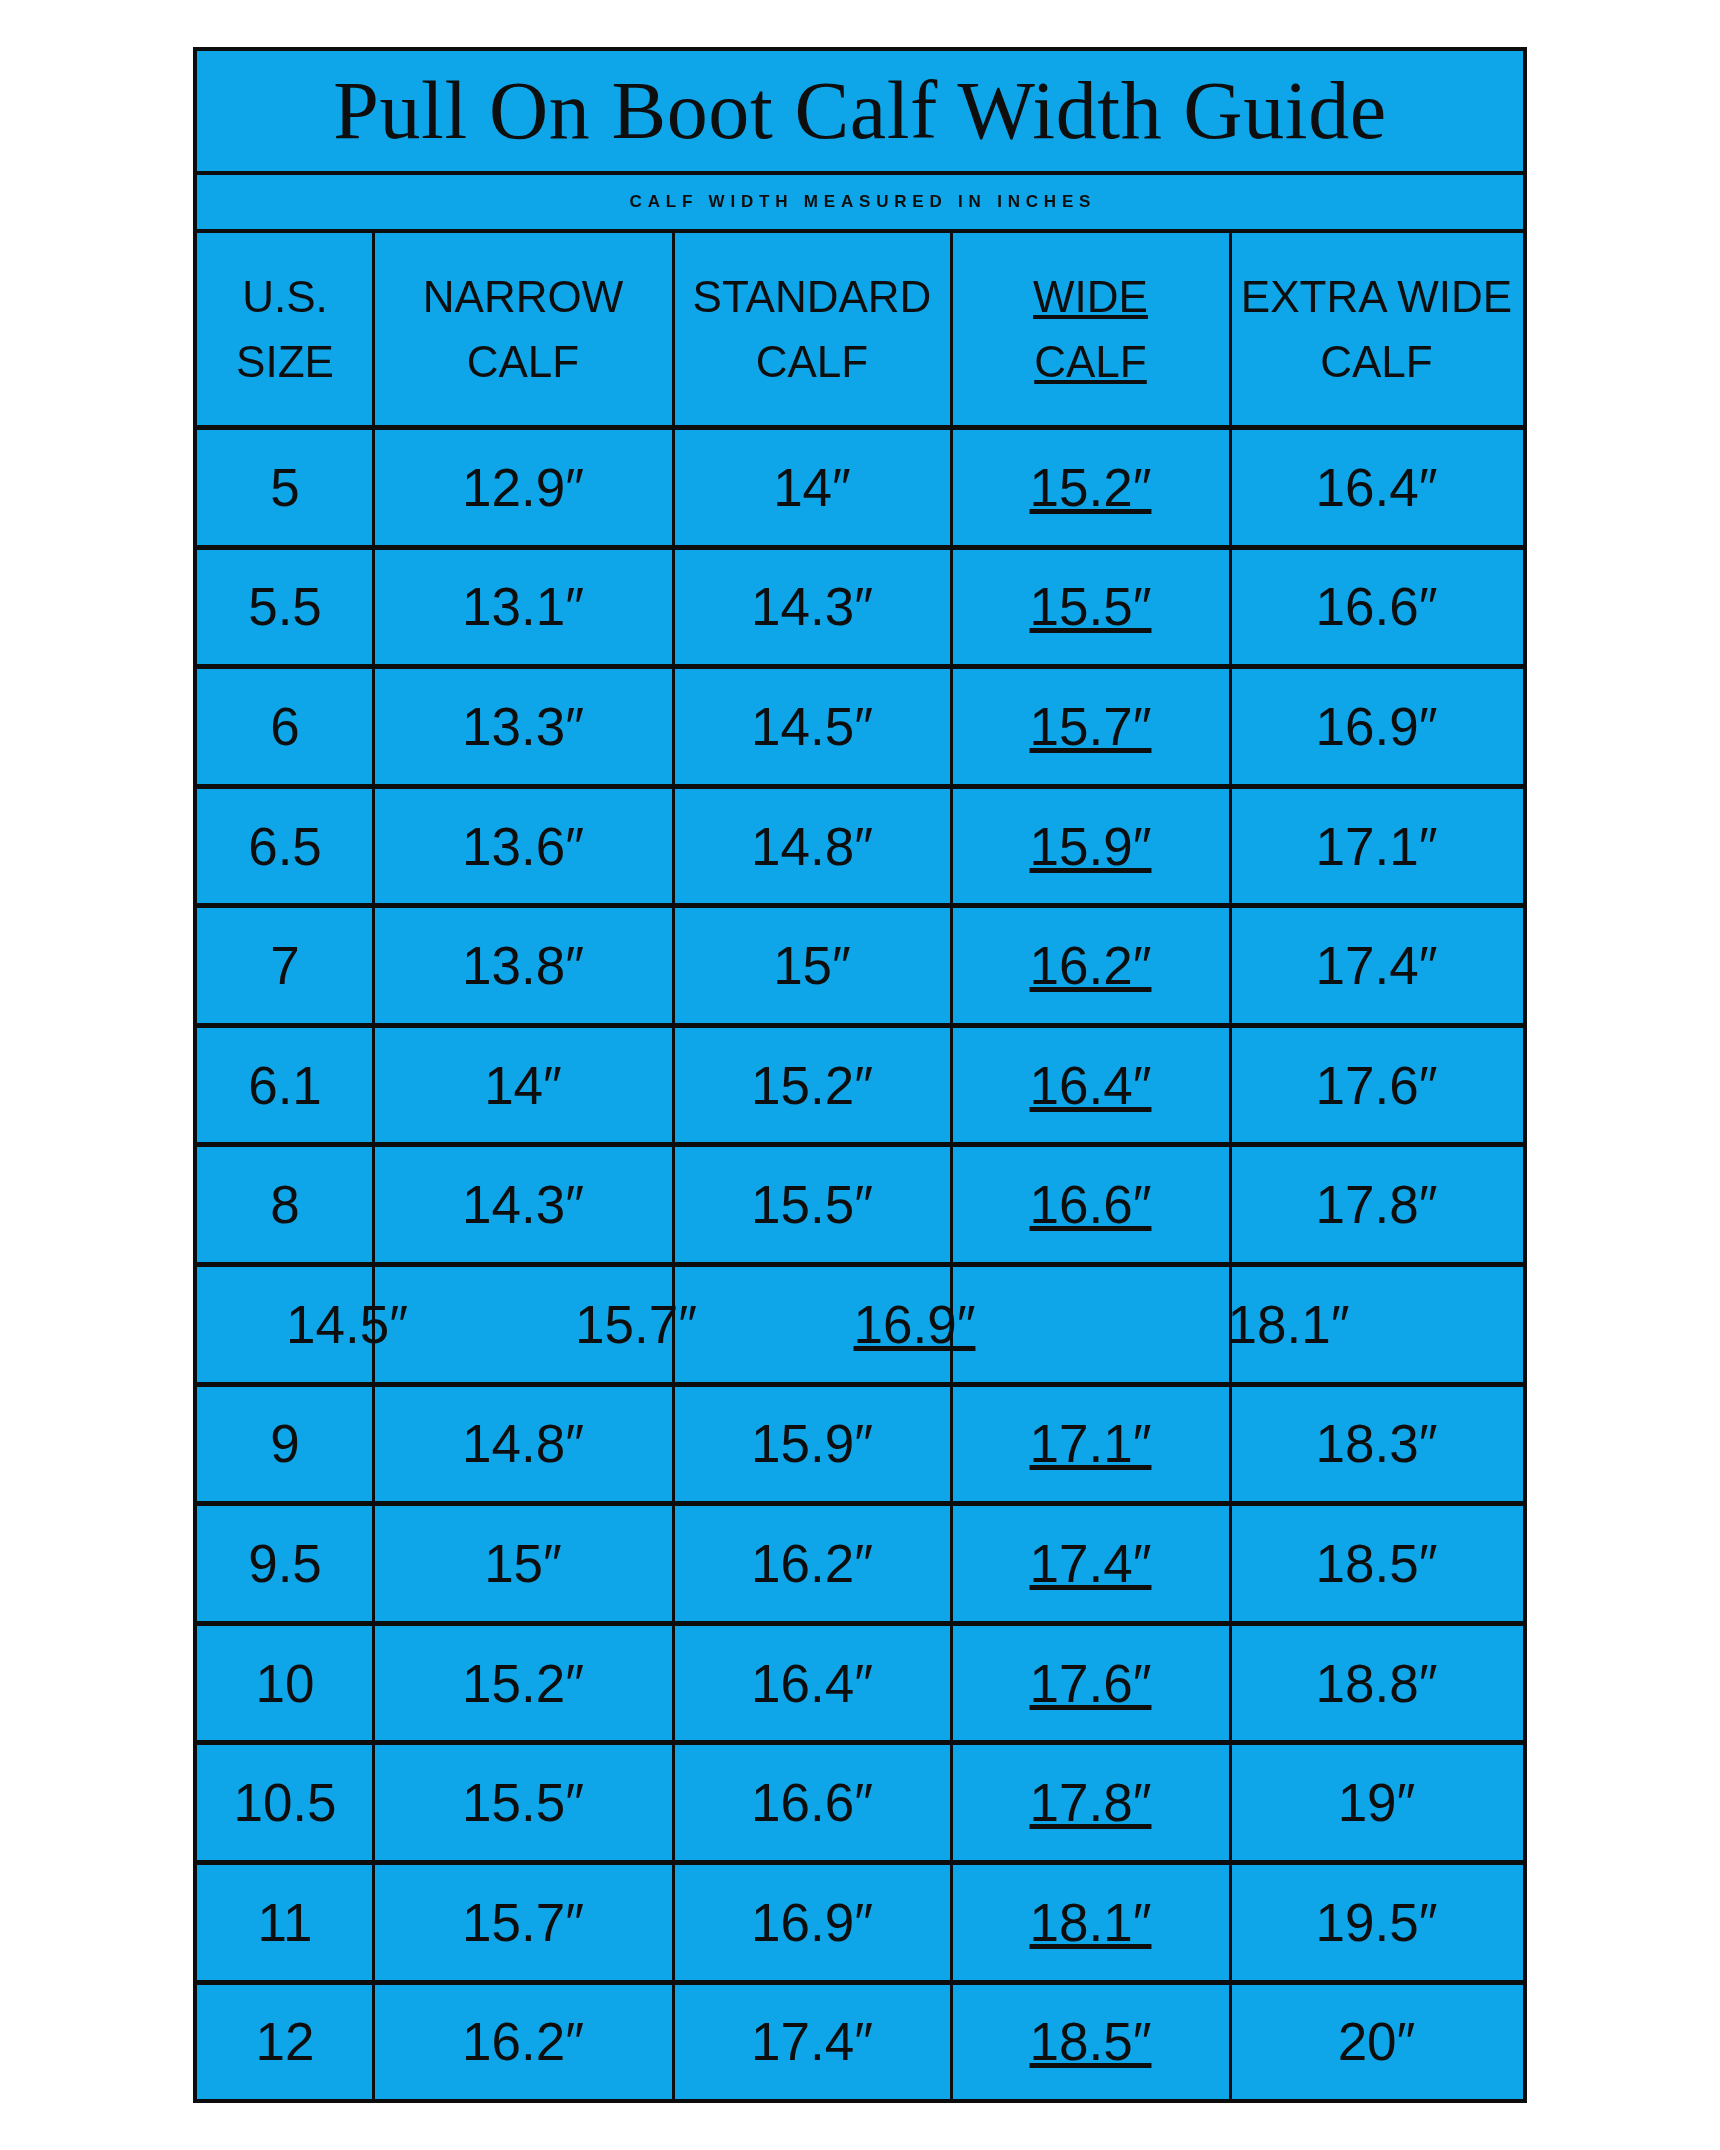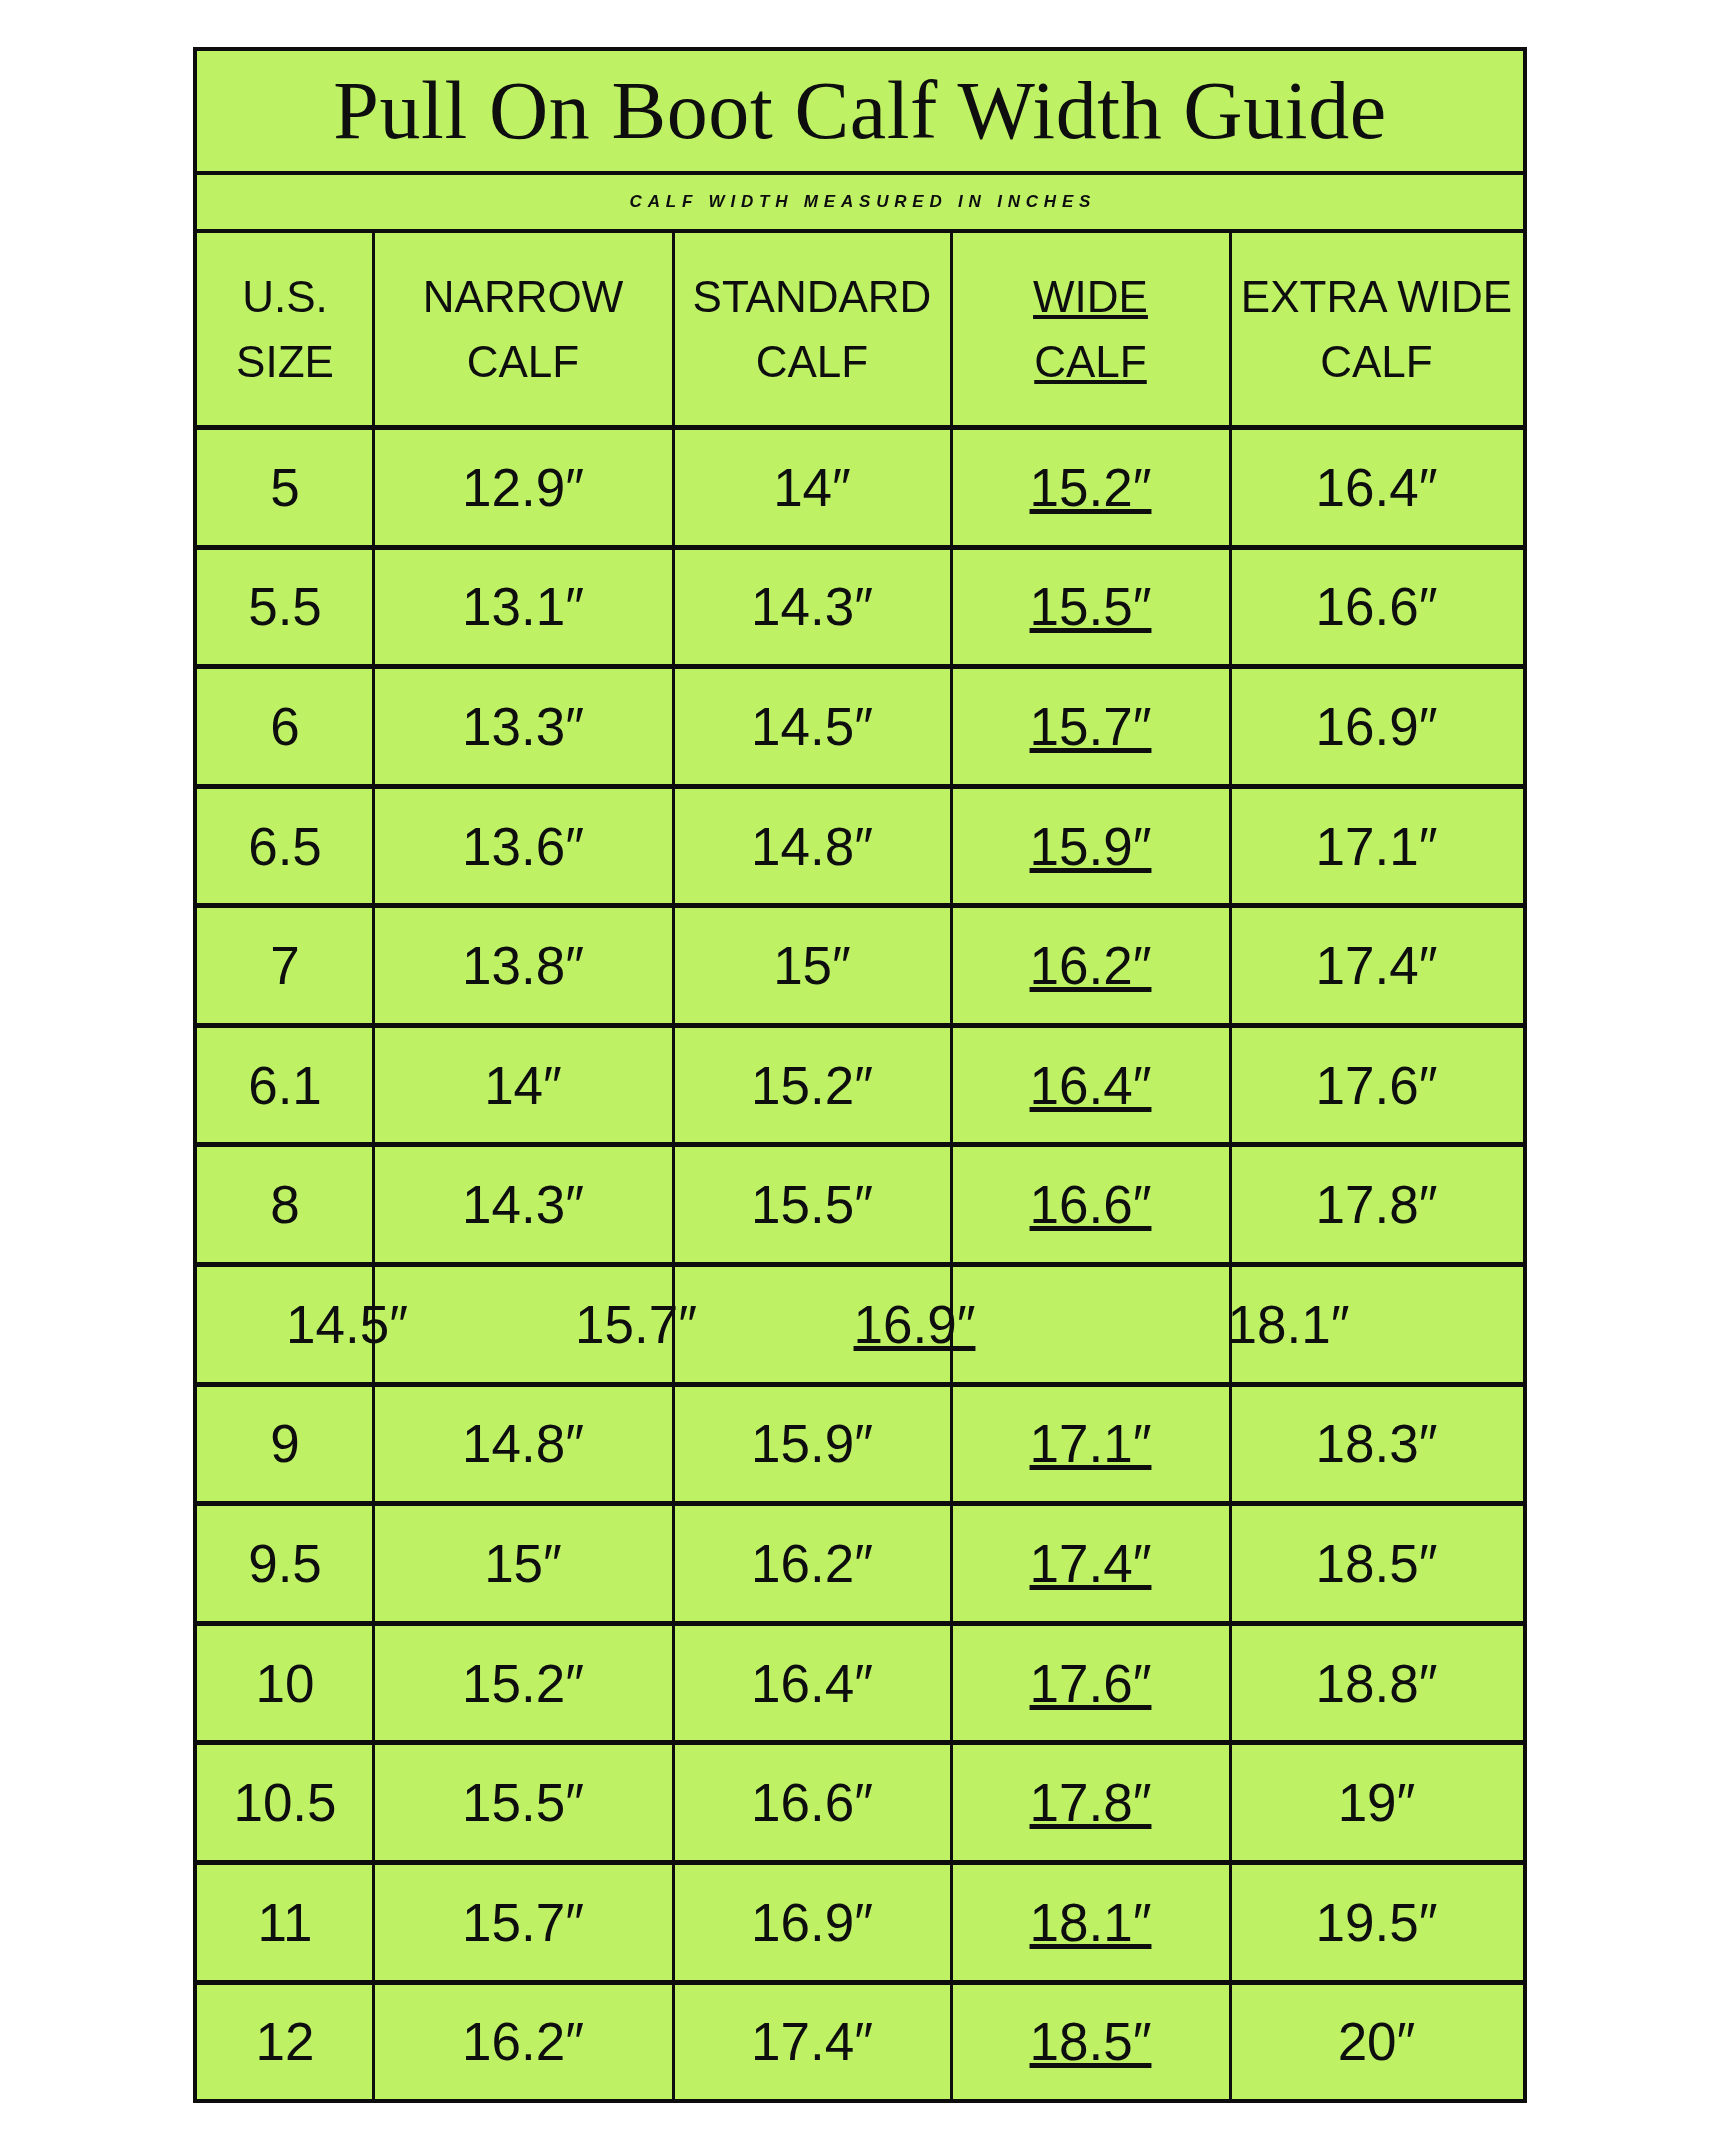--- a/index.html
+++ b/index.html
@@ -3,34 +3,33 @@
 <meta charset="utf-8">
 <style>
   * { margin: 0; padding: 0; box-sizing: border-box; }
   html, body { width: 1721px; height: 2151px; background: #ffffff; overflow: hidden; }
   .sheet {
     position: relative; width: 1721px; height: 2151px; background: #ffffff;
     color: #0e0e0e; font-family: "Liberation Sans", "DejaVu Sans", sans-serif;
   }
   .frame {
     position: absolute; left: 193px; top: 47px; width: 1334px; height: 2056px;
-    border: 4.1px solid #0d0d0d; display: flex; flex-direction: column; background: #bef264;
+    border: 4.1px solid #0d0d0d; display: flex; flex-direction: column; background: #0ea5e9;
   }
   .title-band {
     height: 124px; border-bottom: 4.1px solid #0d0d0d;
     display: flex; align-items: center; justify-content: center;
     font-family: "Liberation Serif", "DejaVu Serif", serif;
     font-size: 82px; font-weight: 400; letter-spacing: 0.6px; white-space: nowrap;
   }
   .subtitle-band {
     height: 58px; border-bottom: 4.1px solid #0d0d0d;
     display: flex; align-items: center; justify-content: center;
     font-size: 17px; font-weight: 700; letter-spacing: 5.8px; text-indent: 5.8px;
     white-space: nowrap;
-    font-style: italic;
   }
   .grid { position: relative; flex: 1; display: flex; flex-direction: column; }
   .divider { position: absolute; top: 0; bottom: 0; width: 2.9px; background: #0d0d0d; z-index: 2; }
   .d1 { left: 175px; } .d2 { left: 475px; } .d3 { left: 753px; } .d4 { left: 1032px; }
   .tr { display: flex; width: 100%; }
   .tr.header { height: 197px; border-bottom: 5.3px solid #0d0d0d; }
   .tr.data { flex: 1; border-bottom: 5.3px solid #0d0d0d; }
   .tr.data:last-child { border-bottom: none; }
   .th, .td { display: flex; align-items: center; justify-content: center; overflow: hidden; }
   .th { flex-direction: column; font-size: 44px; line-height: 1.48; text-align: left; white-space: nowrap; }

